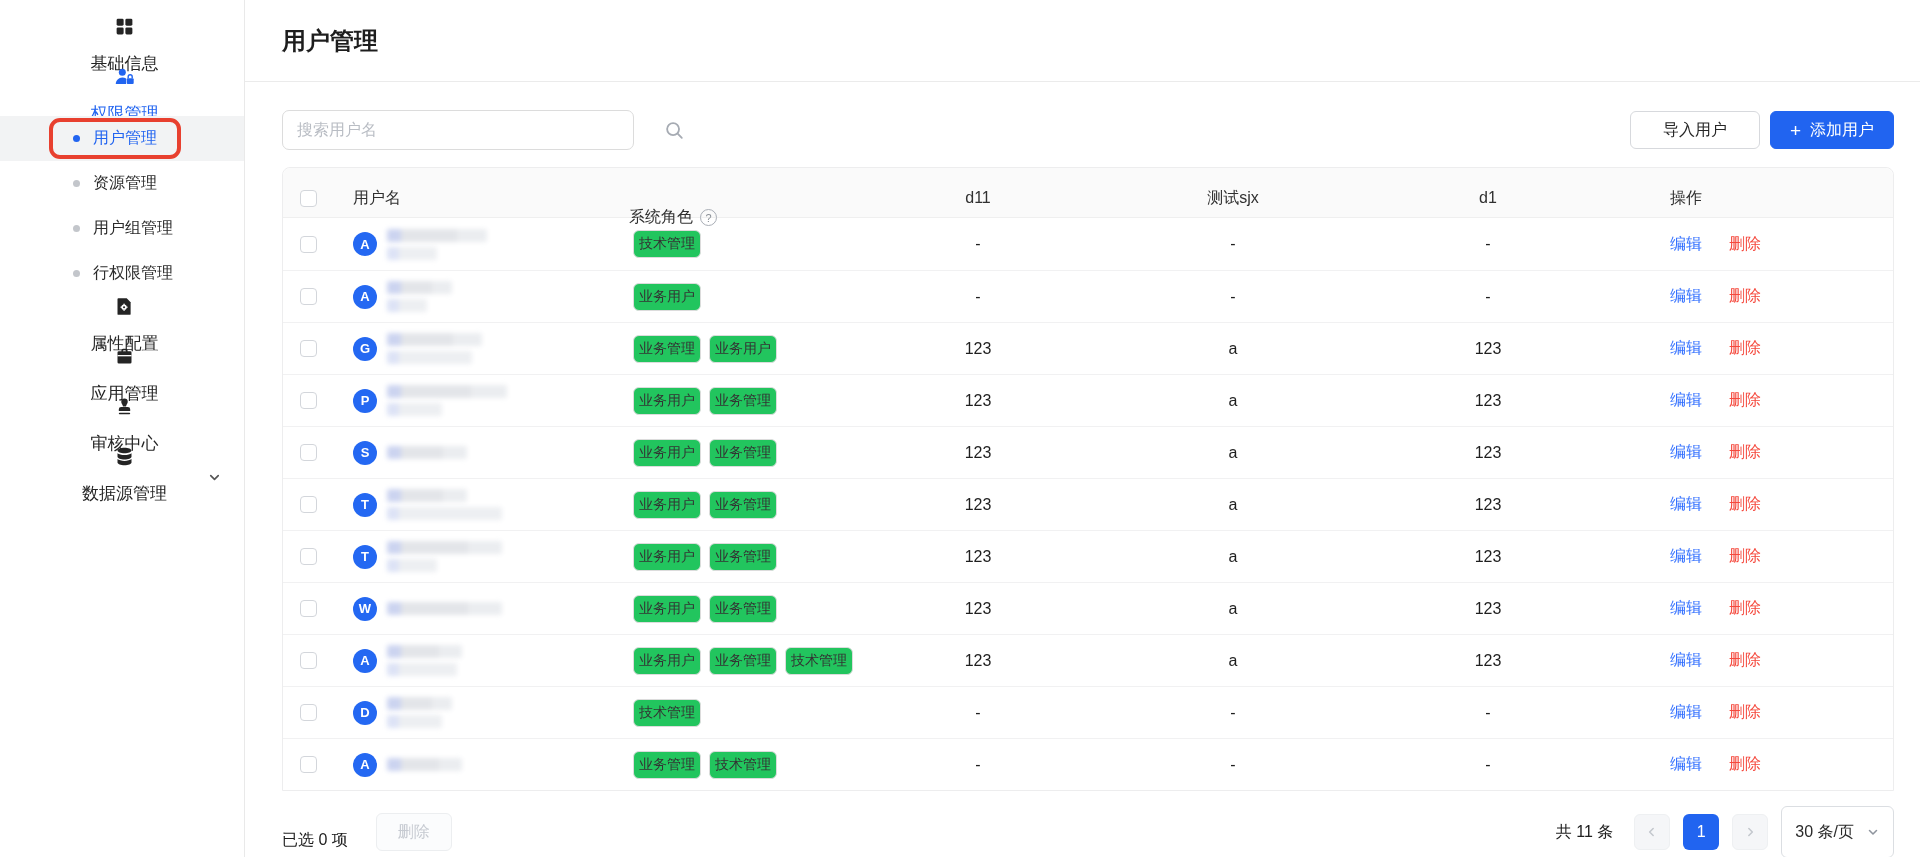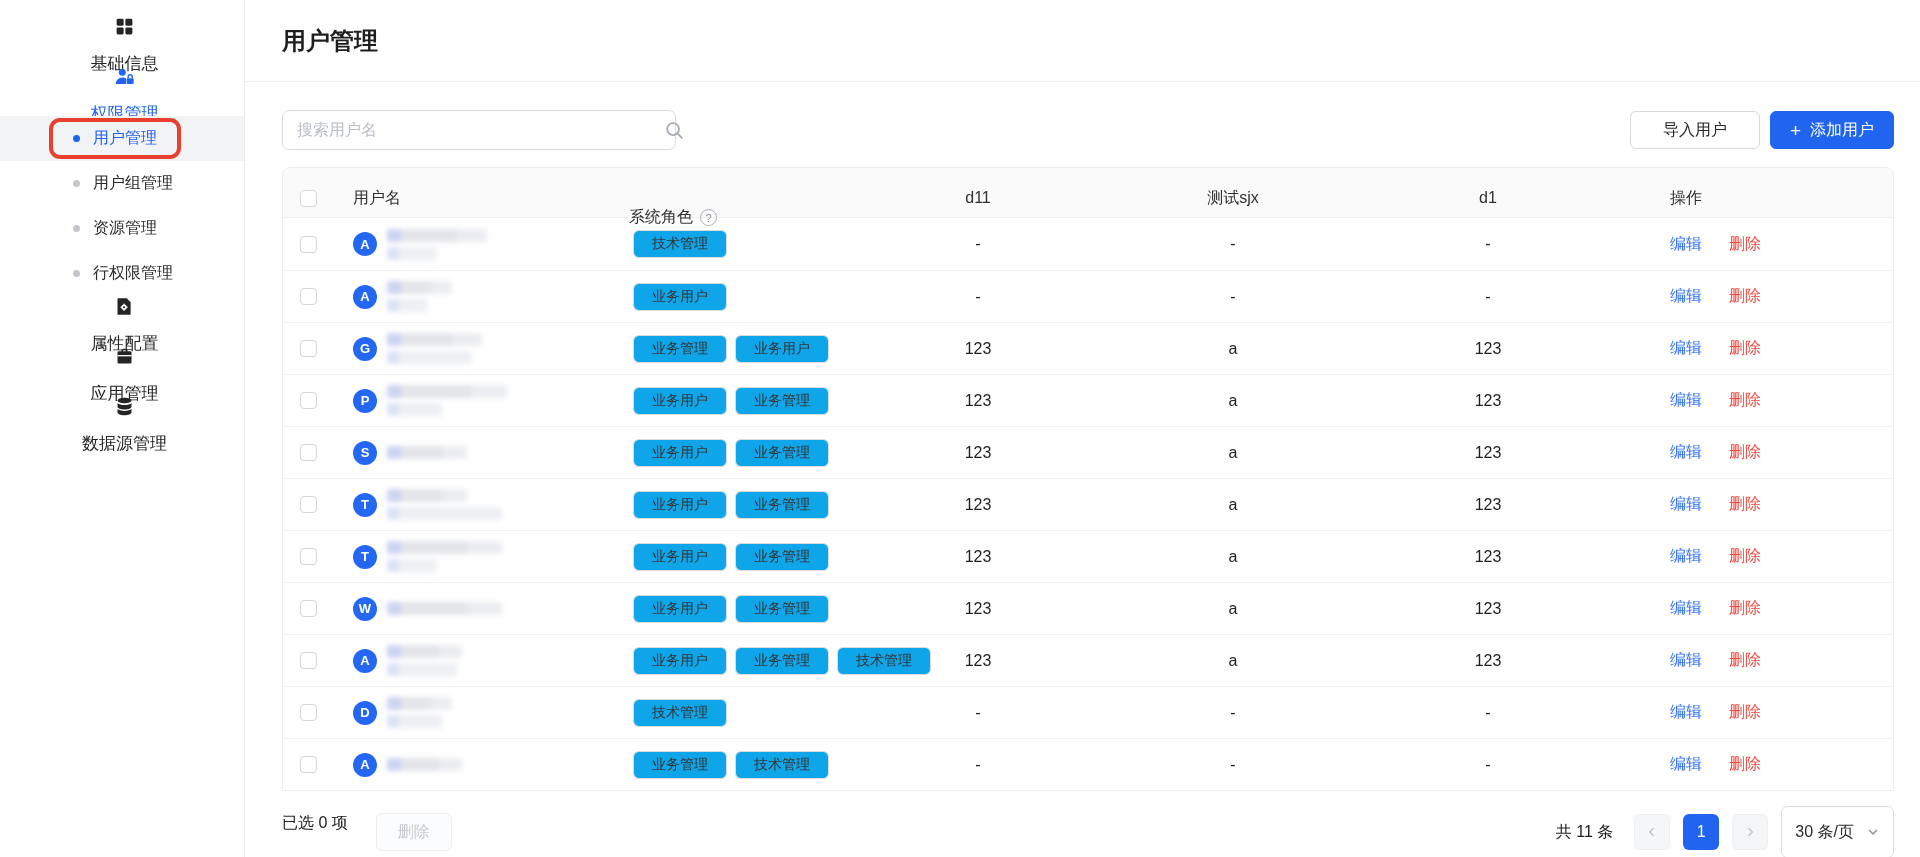--- a/index.html
+++ b/index.html
@@ -30,21 +30,21 @@
   .red-box{position:absolute; left:49px; top:2px; width:132px; height:41px; border:4px solid var(--annotation); border-radius:11px; pointer-events:none;}
 
   
   .main{flex:1; display:flex; flex-direction:column; background:#fff; min-width:0;}
   .page-header{height:82px; display:flex; align-items:center; padding-left:37px; border-bottom:1px solid #ebebeb; flex:0 0 auto;}
   .page-header h1{font-size:24px; font-weight:600; color:#1d1d1d;}
   .content{padding:28px 26px 0 37px; flex:1; display:flex; flex-direction:column;}
 
   .toolbar{display:flex; justify-content:space-between; align-items:center; margin-bottom:17px;}
   .search-wrap{position:relative; width:416px;}
-  .search-wrap input{width:394px; height:40px; border:1px solid #dcdcdc; border-radius:7px; padding:0 44px 0 14px; font-size:16px; color:#333; outline:none; font-family:inherit;}
+  .search-wrap input{width:352px; height:40px; border:1px solid #dcdcdc; border-radius:7px; padding:0 44px 0 14px; font-size:16px; color:#333; outline:none; font-family:inherit;}
   .search-wrap input::placeholder{color:#b9bdc4;}
   .search-icon{position:absolute; right:13px; top:9px; width:22px; height:22px; cursor:pointer;}
   .search-icon svg{width:100%; height:100%;}
   .toolbar-right{display:flex; gap:10px;}
   .btn{height:38px; border-radius:6px; font-size:16px; display:inline-flex; align-items:center; justify-content:center; cursor:pointer; font-family:inherit;}
   .btn.ghost{background:#fff; border:1px solid #d7d9dd; color:#262626; padding:0 32px;}
   .btn.primary{background:var(--primary); border:1px solid var(--primary); color:#fff; padding:0 19px;}
   .btn.primary .plus{font-size:19px; margin-right:9px; font-weight:400; line-height:1;}
 
   
@@ -64,28 +64,28 @@
   .td.c-name{padding-left:20px; gap:10px;}
   .td.c-roles{padding-left:30px; gap:8px;}
   .td.c-num{justify-content:center;}
   .td.c-actions{padding-left:57px; gap:27px;}
   .checkbox{width:17px; height:17px; border:1.5px solid #d3d6db; border-radius:4px; background:#fff; display:inline-block; cursor:pointer;}
   .avatar{width:24px; height:24px; min-width:24px; border-radius:50%; background:#2468f2; color:#fff; font-size:13px; font-weight:600; display:flex; align-items:center; justify-content:center;}
   .blur-bars{display:flex; flex-direction:column; gap:5px;}
   .bb{height:13px; border-radius:2px; filter:blur(2.5px);}
   .bb1{background:linear-gradient(90deg,#ccd4f0 0 14px,#e3e5e9 14px 70%,#ebedf0 70%);}
   .bb2{background:linear-gradient(90deg,#dde3f6 0 12px,#edeff2 12px);}
-  .tag{display:inline-block; padding:4px 18px; border:1px solid #dcdcdc; border-radius:6px; background:#0ea5e9; font-size:14px; color:#333; white-space:nowrap;}
+  .tag{display:inline-block; padding:4px 5px; border:1px solid #dcdcdc; border-radius:6px; background:#22c55e; font-size:14px; color:#333; white-space:nowrap;}
   .lnk{cursor:pointer; text-decoration:none; white-space:nowrap;}
   .lnk.edit{color:var(--link);}
   .lnk.del{color:var(--danger);}
 
   
   .table-footer{display:flex; justify-content:space-between; align-items:center; margin-top:15px; padding-bottom:16px;}
-  .f-left{display:flex; align-items:flex-start; gap:28px; font-size:16px; color:#202020;}
+  .f-left{display:flex; align-items:flex-end; gap:28px; font-size:16px; color:#202020;}
   .btn-disabled{padding:0 21px; height:38px; border:1px solid #eceef0; border-radius:6px; color:#c6cad1; background:#fbfcfd; font-size:16px; display:inline-flex; align-items:center; cursor:not-allowed; font-family:inherit;}
   .f-right{display:flex; align-items:center; gap:13px; font-size:16px; color:#202020;}
   .total{margin-right:8px;}
   .pg-btn{width:36px; height:36px; border-radius:6px; display:flex; align-items:center; justify-content:center; cursor:pointer;}
   .pg-arrow{background:#f5f6f8; border:1px solid #eef0f2; color:#c3c7cd;}
   .pg-arrow svg{width:14px; height:14px;}
   .pg-cur{background:var(--primary); color:#fff; font-size:16px;}
   .pg-size{height:52px; padding:0 13px; border:1px solid #dbdee2; border-radius:6px; display:flex; align-items:center; gap:12px; color:#2a2a2a; cursor:pointer;}
   .pg-size .sel-chev{width:14px; height:14px; display:inline-flex; color:#8f959e;}
   .pg-size .sel-chev svg{width:100%; height:100%;}
@@ -124,25 +124,25 @@
             </svg>
           </span>
         </div>
         <div class="nav-item sub selected">
           <span class="dot"></span>
           <span>用户管理</span>
           <span class="red-box"></span>
         </div>
         <div class="nav-item sub">
           <span class="dot"></span>
-          <span>用户组管理</span>
+          <span>资源管理</span>
         </div>
         <div class="nav-item sub">
           <span class="dot"></span>
-          <span>资源管理</span>
+          <span>用户组管理</span>
         </div>
         <div class="nav-item sub">
           <span class="dot"></span>
           <span>行权限管理</span>
         </div>
         <div class="nav-item main">
           <span class="ico">
             <svg viewBox="0 0 24 24" fill="currentColor">
               <path d="M5 2.5h9.5L19 7v13.5a1 1 0 0 1-1 1H5a1 1 0 0 1-1-1v-17a1 1 0 0 1 1-1z"></path>
               <g fill="#fff">
@@ -158,20 +158,35 @@
           <span>属性配置</span>
         </div>
         <div class="nav-item main">
           <span class="ico">
             <svg viewBox="0 0 24 24" fill="currentColor">
               <path d="M8.5 6V4.8A1.8 1.8 0 0 1 10.3 3h3.4a1.8 1.8 0 0 1 1.8 1.8V6h3A1.5 1.5 0 0 1 20 7.5v11a1.5 1.5 0 0 1-1.5 1.5h-13A1.5 1.5 0 0 1 4 18.5v-11A1.5 1.5 0 0 1 5.5 6zm1.7 0h3.6V4.9h-3.6z"></path>
               <rect x="4" y="10.3" width="16" height="1.5" fill="#fff"></rect>
             </svg>
           </span>
           <span>应用管理</span>
+        </div>
+        <div class="nav-item main">
+          <span class="ico">
+            <svg viewBox="0 0 24 24" fill="currentColor">
+              <path d="M12 2.8a3.7 3.7 0 0 1 3.7 3.7c0 1.5-.9 2.7-1.4 3.7-.3.6-.5 1.2-.5 1.8h-3.6c0-.6-.2-1.2-.5-1.8-.5-1-1.4-2.2-1.4-3.7A3.7 3.7 0 0 1 12 2.8z"></path>
+              <path d="M5.5 15.2a2.7 2.7 0 0 1 2.7-2.7h7.6a2.7 2.7 0 0 1 2.7 2.7v1.9H5.5z"></path>
+              <rect x="5.5" y="19" width="13" height="1.8" rx=".9"></rect>
+            </svg>
+          </span>
+          <span>审核中心</span>
+          <span class="chev">
+            <svg viewBox="0 0 24 24" fill="none" stroke="currentColor" stroke-width="2.6" stroke-linecap="round" stroke-linejoin="round">
+              <polyline points="6,9 12,15 18,9"></polyline>
+            </svg>
+          </span>
         </div>
         <div class="nav-item main">
           <span class="ico">
             <svg viewBox="0 0 24 24" fill="currentColor">
               <path d="M4 5.2C4 3.4 7.6 2 12 2s8 1.4 8 3.2-3.6 3.2-8 3.2-8-1.4-8-3.2z"></path>
               <path d="M4 8.3c1.6 1.3 4.6 2.1 8 2.1s6.4-.8 8-2.1v3.9c0 1.8-3.6 3.2-8 3.2s-8-1.4-8-3.2z"></path>
               <path d="M4 14.9c1.6 1.3 4.6 2.1 8 2.1s6.4-.8 8-2.1v3.9c0 1.8-3.6 3.2-8 3.2s-8-1.4-8-3.2z"></path>
             </svg>
           </span>
           <span>数据源管理</span>

